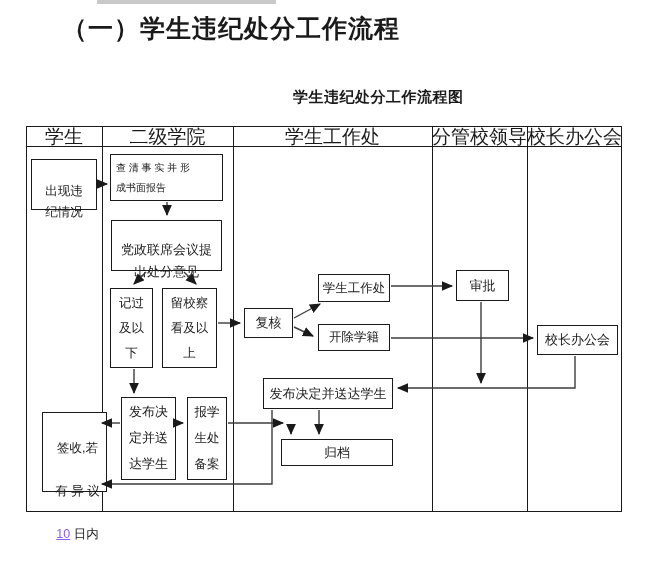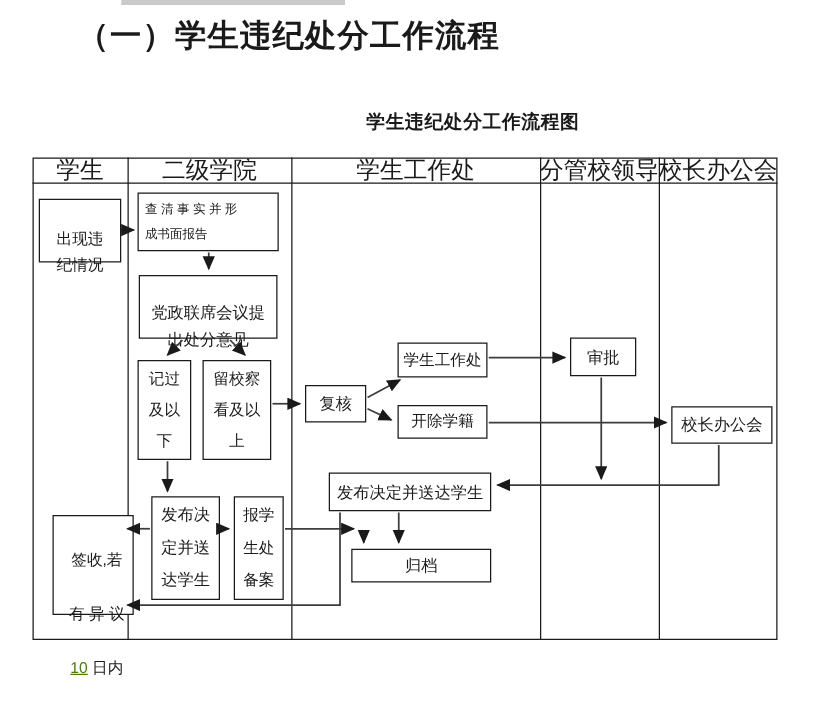--- a/index.html
+++ b/index.html
@@ -101,21 +101,21 @@
   <div class="box b-announce-v">发布决
 定并送
 达学生</div>
   <div class="box b-report">报学
 生处
 备案</div>
 
   <div class="box b-sign">
     <div>签收,若</div>
     <div>有 异 议</div>
-    <div><span class="num" style="color: #4d7c0f; text-decoration: underline;">10</span><span> 日内</span></div>
+    <div><span class="num" style="color: #8b5cf6; text-decoration: underline;">10</span><span> 日内</span></div>
     <div>申诉</div>
   </div>
 
   <svg class="flow" width="659" height="568" viewBox="0 0 659 568">
     <defs>
       <marker id="ah" markerWidth="9" markerHeight="8" refX="7.2" refY="3.5" orient="auto">
         <path d="M0,0 L8,3.5 L0,7 Z" fill="#1a1a1a"></path>
       </marker>
     </defs>
     <g stroke="#3d3d3d" stroke-width="1.4" fill="none">

